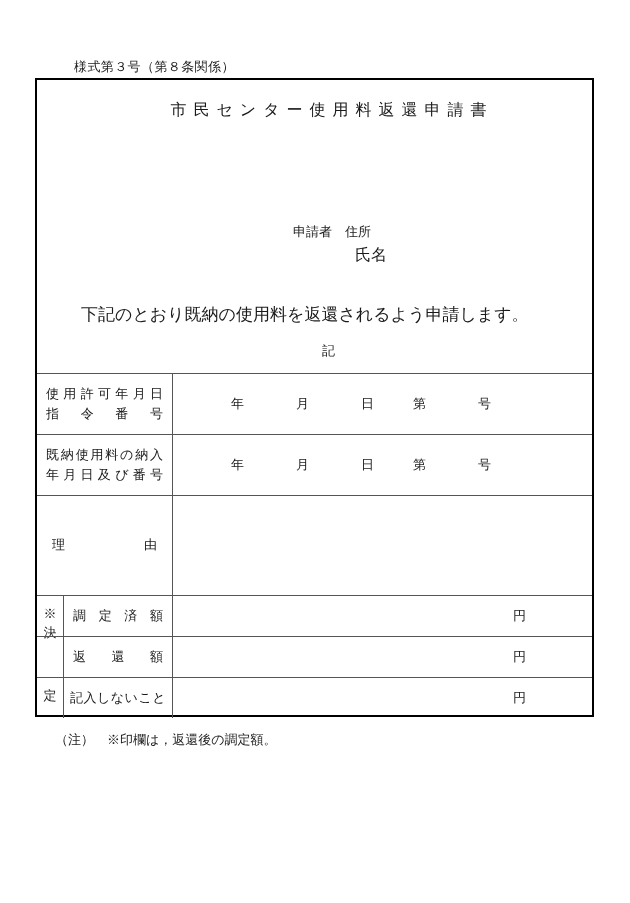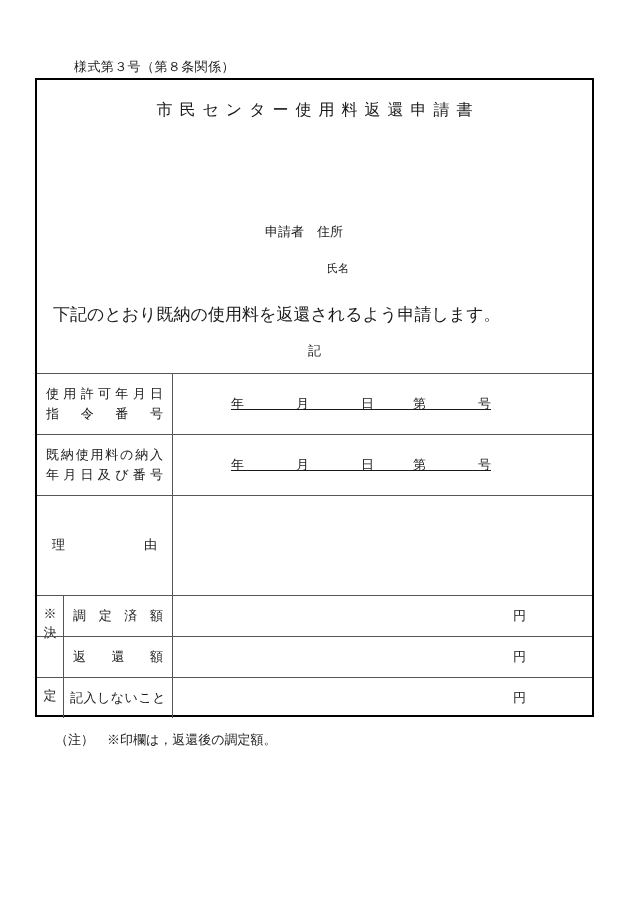--- a/index.html
+++ b/index.html
@@ -34,20 +34,21 @@
 
   
   .frame {
     position: absolute;
     left: 35px;
     top: 78px;
     width: 559px;
     height: 639px;
     border: 2px solid #000;
     box-sizing: border-box;
+    padding-left: 28px;
   }
 
   
   .upper {
     position: relative;
     height: 293px;
   }
   .doc-title {
     position: absolute;
     top: 20px;
@@ -75,23 +76,23 @@
   }
   .applicant-addr {
     position: absolute;
     top: 143px;
     left: 228px;
     font-size: 13px;
     white-space: pre;
   }
   .applicant-name {
     position: absolute;
-    top: 181px;
+    top: 165px;
     left: 290px;
-    font-size: 11px;
+    font-size: 16px;
     white-space: pre;
     font-family: Liberation Serif, serif;
   }
   .statement {
     position: absolute;
     top: 223px;
     left: 16px;
     font-size: 17px;
     white-space: pre;
     font-family: Liberation Serif, serif;
@@ -145,21 +146,20 @@
     white-space: nowrap;
   }
   .label-cell .ln span { display: inline-block; }
 
   .value-cell {
     flex: 1 1 auto;
     box-sizing: border-box;
     display: flex;
     align-items: center;
     position: relative;
-    text-decoration: underline;
   }
   .value-cell .dateno {
     font-size: 13px;
     white-space: pre;
     margin-left: 58px;
   }
 
   
   .reason-label .ln {
     padding: 0 6px;

